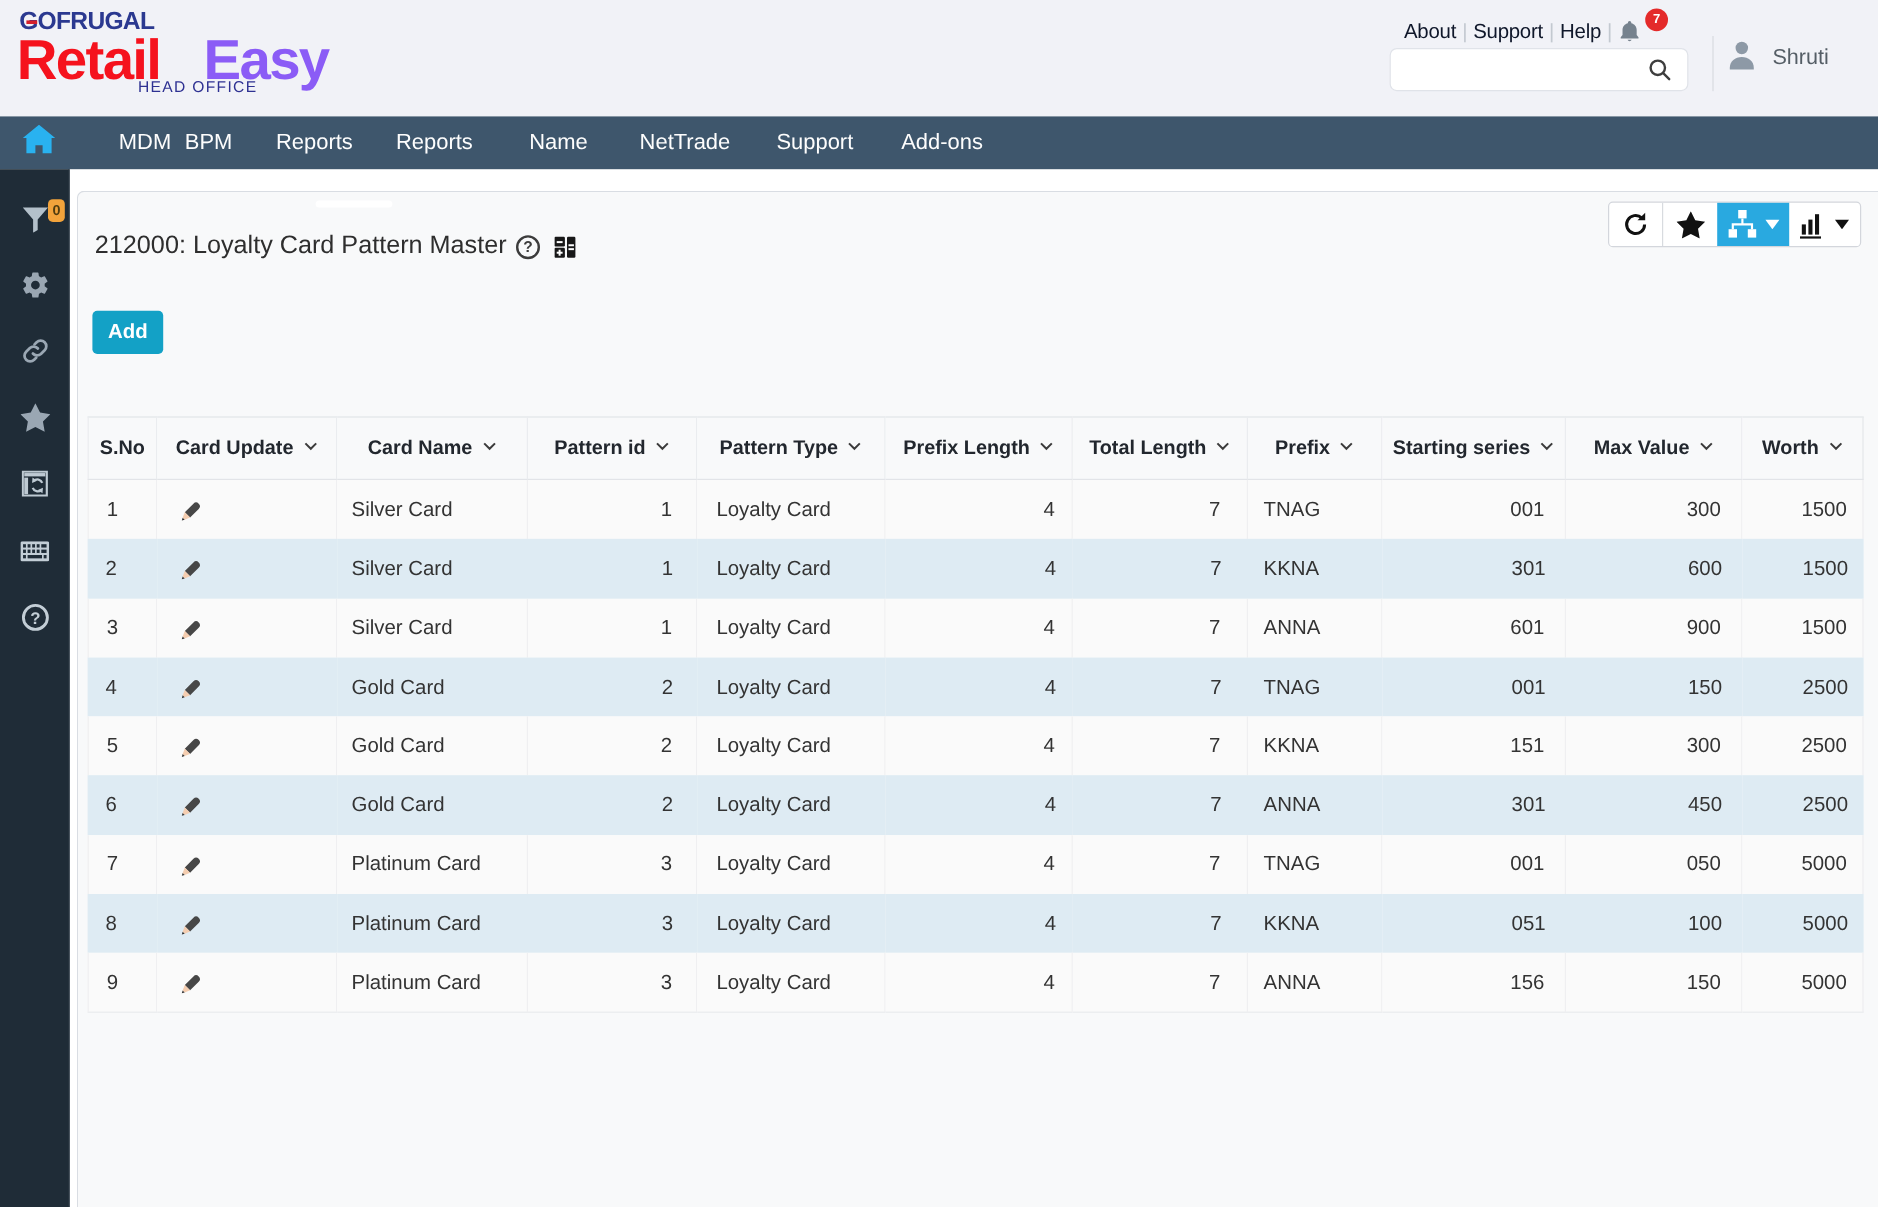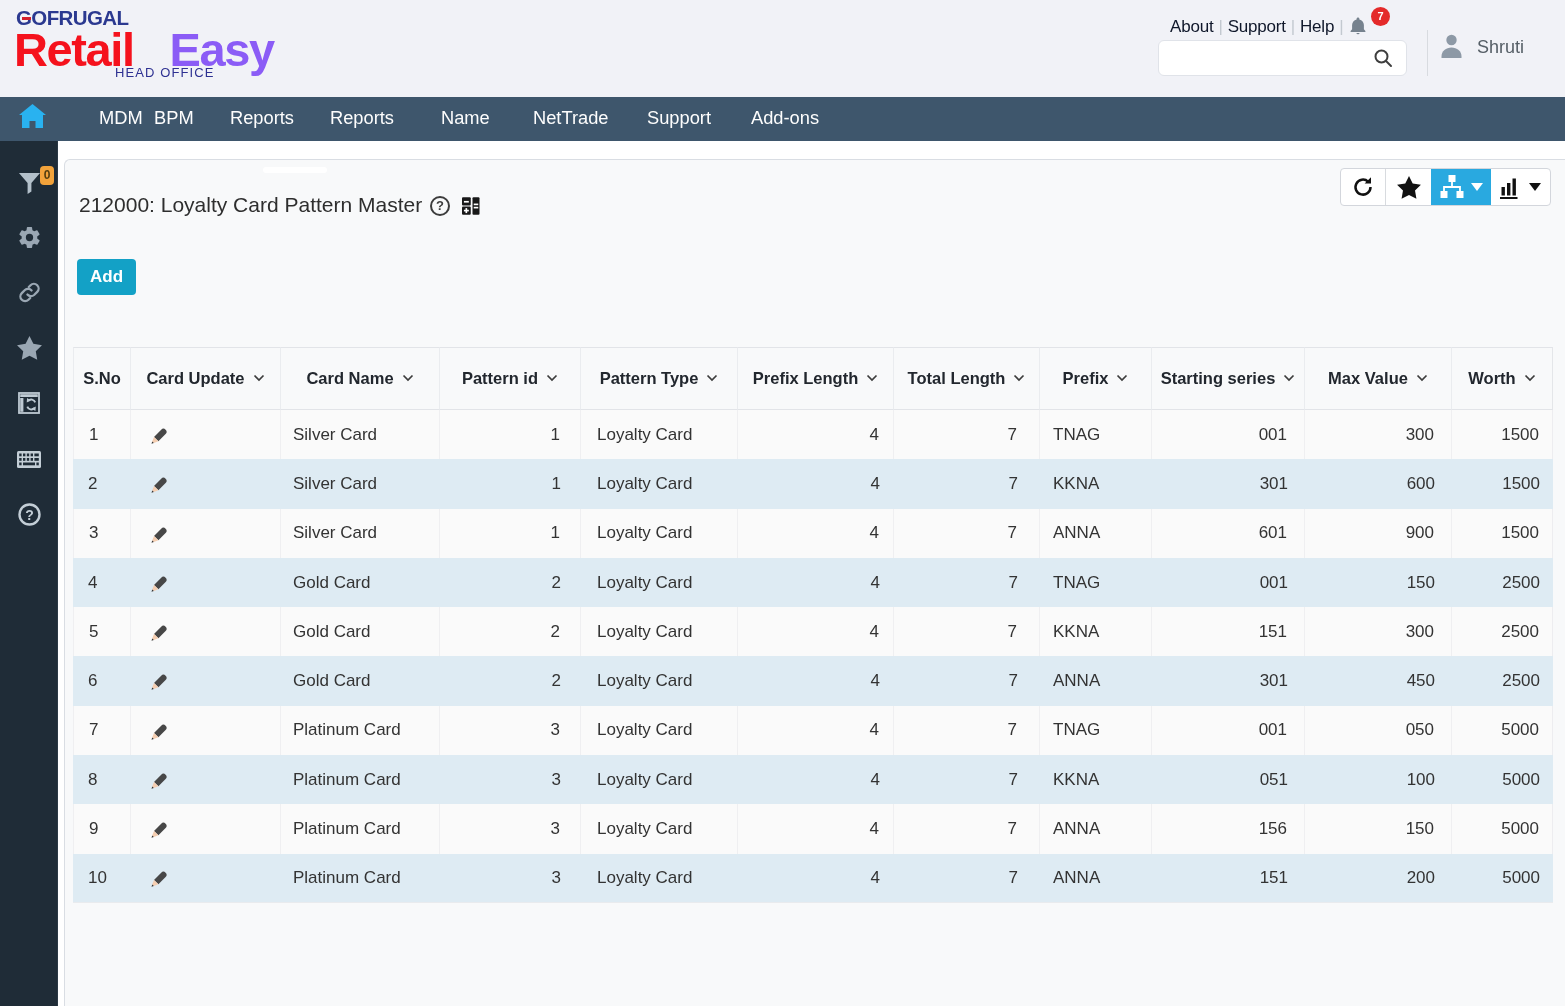--- a/index.html
+++ b/index.html
@@ -49,21 +49,21 @@
 #toolbar .tbtn { position:absolute; top:0; height:36px; display:flex; align-items:center; justify-content:center; }
 #tb1 { left:0; width:45px; border-right:1px solid #d8dbdf; }
 #tb2 { left:45px; width:45px; }
 #tb3 { left:90px; width:60px; background:#29a9e0; }
 #tb4 { left:150px; width:59px; }
 
 #addbtn { left:77px; top:259px; width:59px; height:36px; background:#13a1c6; border-radius:4px; color:#fff; font-size:17px; font-weight:700; text-align:center; line-height:36px; }
 
 
 #tbl { left:73px; top:347px; border-collapse:separate; border-spacing:0; table-layout:fixed; width:1480px; font-family:"Liberation Sans", sans-serif; }
-#tbl th { height:63px; font-size:16.5px; font-weight:700; color:#22272e; text-align:center; border-top:1px solid #e2e4e8; border-bottom:1px solid #e2e4e8; border-right:1px solid #eaecef; background:#f8f9fa; white-space:nowrap; }
+#tbl th { height:53px; font-size:16.5px; font-weight:700; color:#22272e; text-align:center; border-top:1px solid #e2e4e8; border-bottom:1px solid #e2e4e8; border-right:1px solid #eaecef; background:#f8f9fa; white-space:nowrap; }
 #tbl th:first-child { border-left:1px solid #eaecef; }
 #tbl th:last-child { border-right:1px solid #e4e6e9; }
 #tbl td { height:49.3px; font-size:17px; color:#333; white-space:nowrap; }
 #tbl tr.w td { background:#fafafa; border-right:1px solid #efeff1; }
 #tbl tr.w td:first-child { border-left:1px solid #efeff1; }
 #tbl tr.w td:last-child { border-right:1px solid #ededf0; }
 #tbl tr.b td { background:#deebf3; }
 #tbl tr:last-child td { border-bottom:1px solid #e9ebee; }
 .c1 { text-align:left; padding-left:15px; }
 .c2 { text-align:left; padding-left:18px; }
@@ -414,31 +414,14 @@
         <td class="c3">Platinum Card</td>
         <td class="c4">3</td>
         <td class="c5">Loyalty Card</td>
         <td class="c6">4</td>
         <td class="c7">7</td>
         <td class="c8">ANNA</td>
         <td class="c9">156</td>
         <td class="c10">150</td>
         <td class="c11">5000</td>
       </tr>
-<tr class="b">
-        <td class="c1">10</td>
-        <td class="c2"><svg width="20" height="20" viewBox="0 0 20 20" style="vertical-align:middle;">
-            <path fill="#474747" d="M5 11.9l7.2-7.2a3.1 3.1 0 0 1 4.4 4.4l-7.2 7.2z"></path>
-            <path fill="#f4cdb0" d="M5 11.9l4.4 4.4-4.5 1.8-1.7-1.7z"></path>
-            <path fill="#333" d="M3.2 16.4l1.7 1.7-2.4.7z"></path>
-          </svg></td>
-        <td class="c3">Platinum Card</td>
-        <td class="c4">3</td>
-        <td class="c5">Loyalty Card</td>
-        <td class="c6">4</td>
-        <td class="c7">7</td>
-        <td class="c8">ANNA</td>
-        <td class="c9">151</td>
-        <td class="c10">200</td>
-        <td class="c11">5000</td>
-      </tr>
 </tbody>
 </table>
 
 </body></html>

